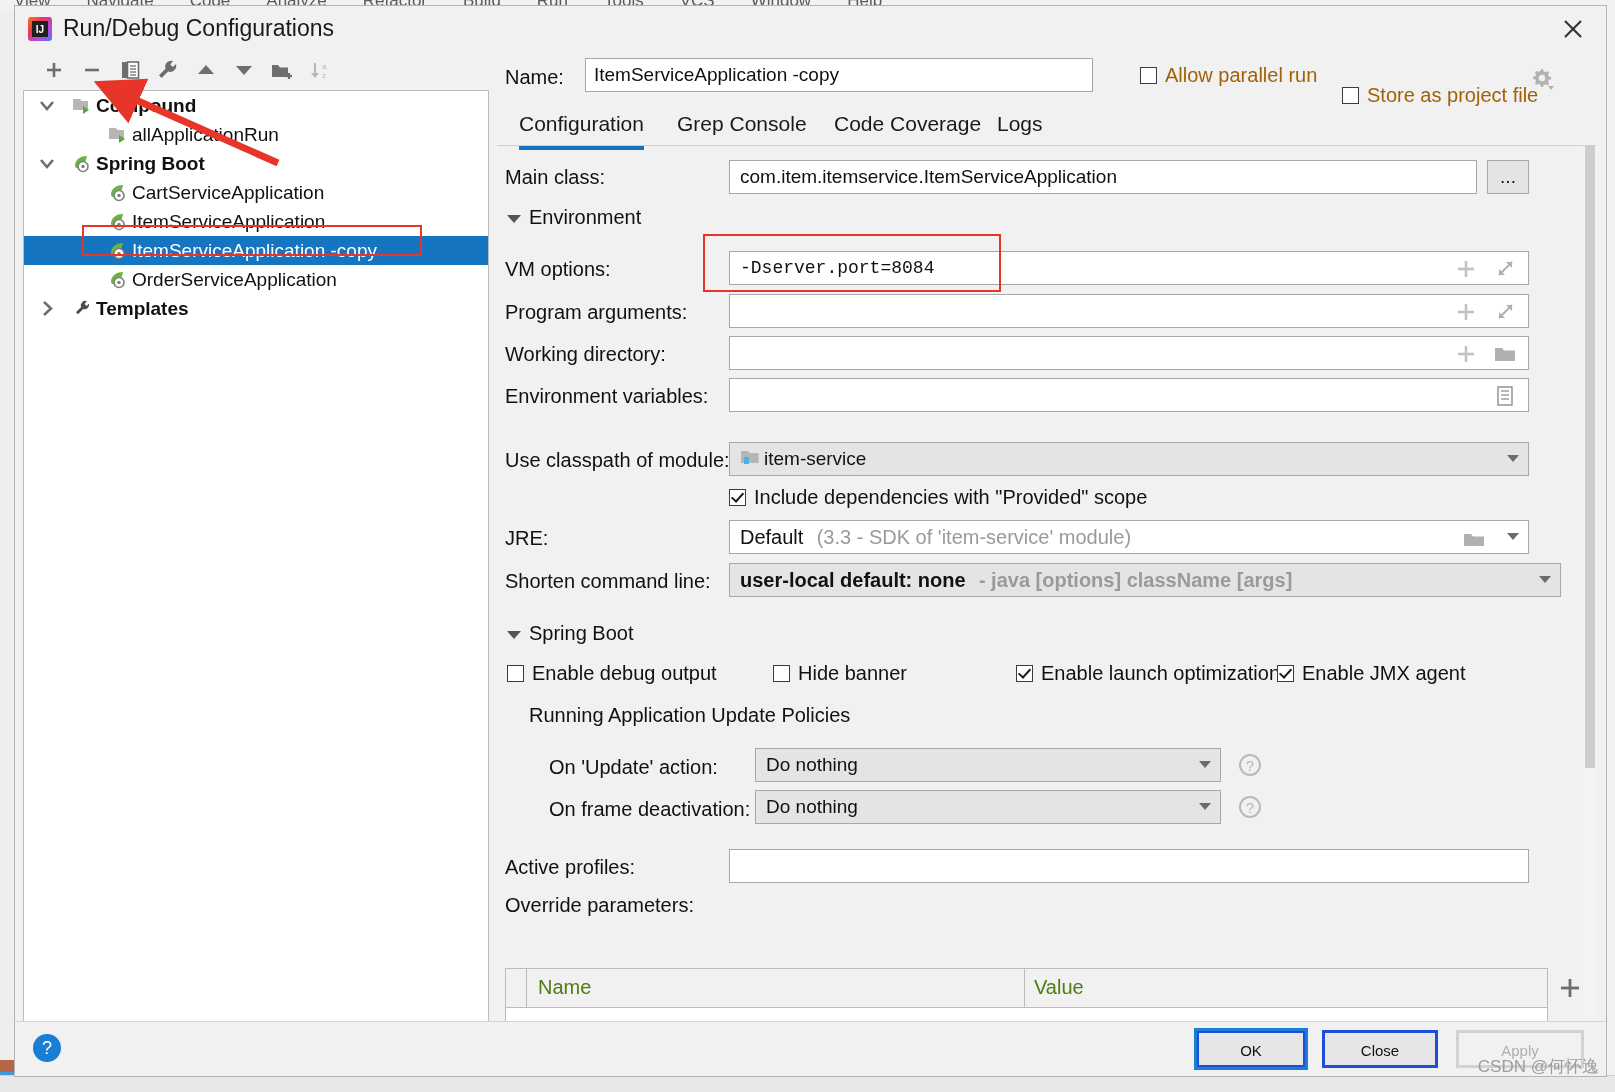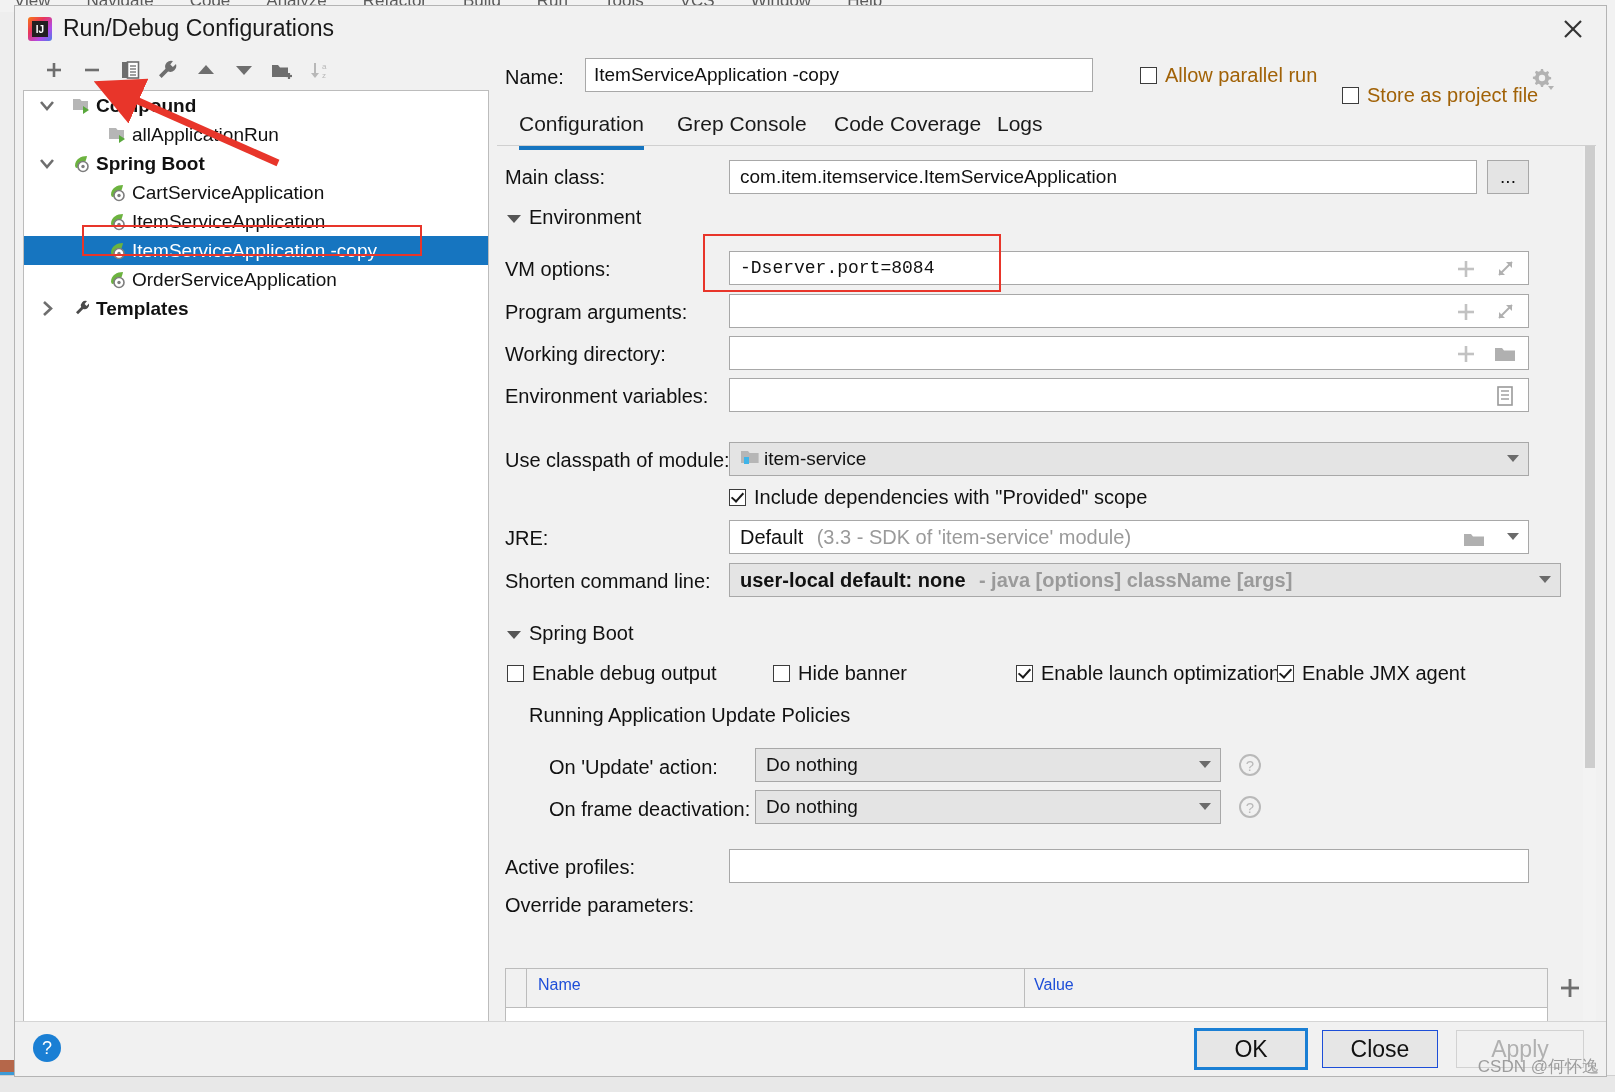--- a/index.html
+++ b/index.html
@@ -426,22 +426,22 @@
   #params-head {
     position: absolute;
     left: 0; right: 0; top: 0;
     height: 38px;
     background: #f1f1f1;
     border-bottom: 1px solid #bcbcbc;
   }
   #params-head .th {
     position: absolute;
     top: 7px;
-    font-size: 16px;
-    color: #1d4ed8;
+    font-size: 20px;
+    color: #4d7c0f;
   }
   #th-name { left: 32px; }
   #th-value { left: 528px; }
   #params-div {
     position: absolute;
     left: 518px; top: 0;
     width: 1px; height: 38px;
     background: #bcbcbc;
   }
   #params-div2 {
@@ -476,24 +476,24 @@
     text-align: center;
     line-height: 28px;
     cursor: pointer;
   }
   .dlg-btn {
     position: absolute;
     top: 8px;
     height: 38px;
     line-height: 36px;
     text-align: center;
-    font-size: 23px;
+    font-size: 15px;
     color: #111;
     background: #e6e6e6;
-    border: 1px solid #1d4ed8;
+    border: 3px solid #1d4ed8;
     box-sizing: border-box;
     cursor: pointer;
   }
   #btn-ok {
     right: 300px;
     width: 110px;
     outline: 3px solid #1a7fd4;
     outline-offset: -1px;
   }
   #btn-close { right: 168px; width: 116px; }

